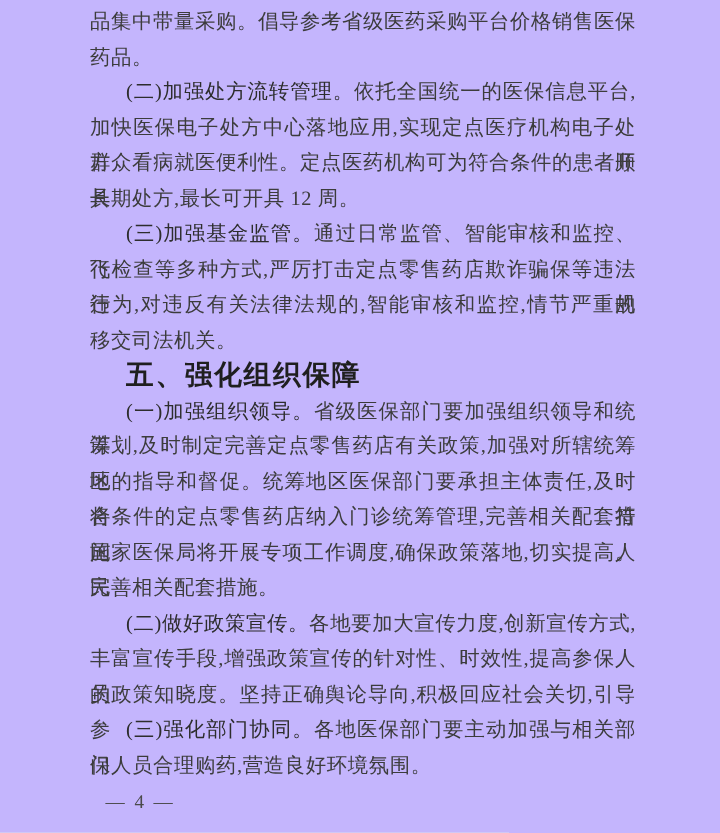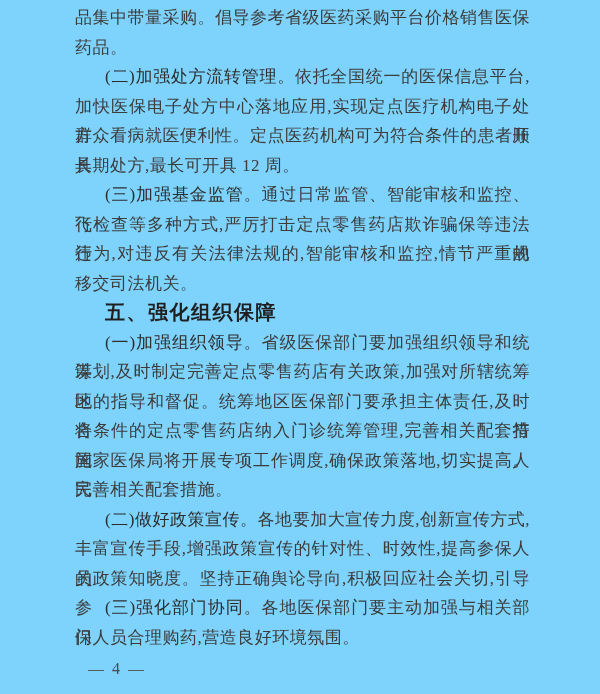--- a/index.html
+++ b/index.html
@@ -4,21 +4,21 @@
 <style>
   html, body {
     margin: 0;
     padding: 0;
     background: #e8e8e8;
   }
   .page {
     position: relative;
     width: 600px;
     height: 694px;
-    background: #7dd3fc;
+    background: #c4b5fd;
     overflow: hidden;
     font-family: "Liberation Serif", "DejaVu Serif", serif;
   }
   .content {
     position: absolute;
     top: 3px;
     left: 75px;
     width: 455px;
   }
   .line {
@@ -38,21 +38,21 @@
   .line.indent {
     text-indent: 30px;
   }
   .lead {
     font-weight: 400;
     color: #2d2d2d;
   }
   .line.heading {
     font-family: "Liberation Sans", "DejaVu Sans", sans-serif;
     font-weight: bold;
-    font-size: 20px;
+    font-size: 23px;
     color: #1f1f1f;
     letter-spacing: 1.5px;
   }
   .page-number {
     position: absolute;
     left: 88px;
     top: 660px;
     font-size: 16px;
     color: #4a4a4a;
     letter-spacing: 2px;

